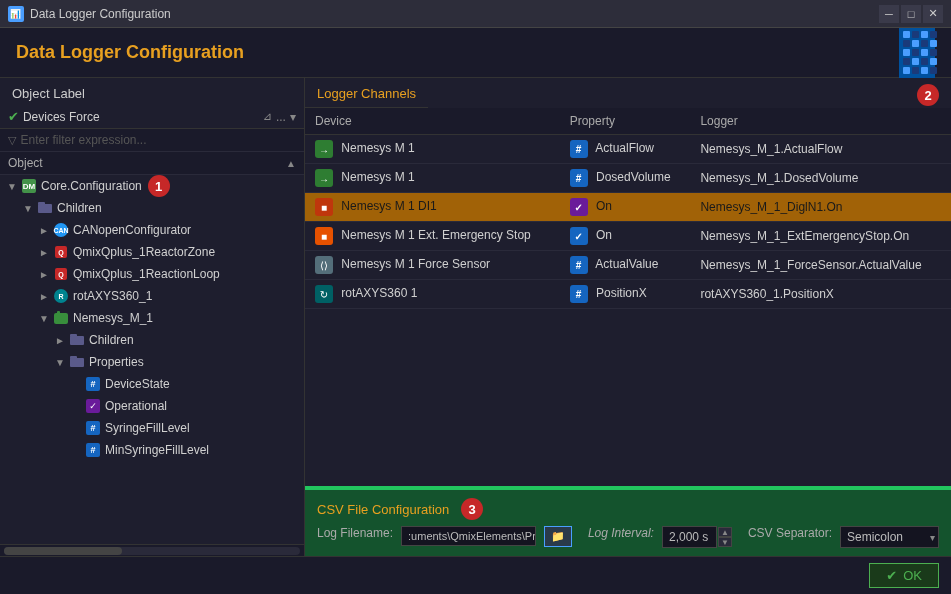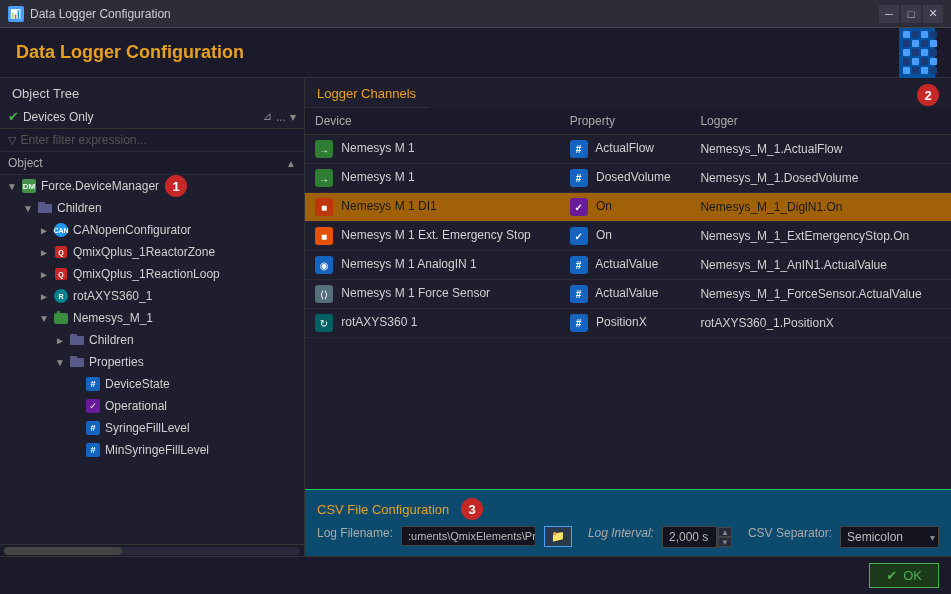--- a/index.html
+++ b/index.html
@@ -137,22 +137,22 @@
     }
     .channels-table tr.highlighted td { background: #a16207; color: #1a1a1a; }
 
     .table-scroll { flex: 1; overflow-y: auto; }
     .table-scroll::-webkit-scrollbar { width: 8px; }
     .table-scroll::-webkit-scrollbar-track { background: #1a1a2a; }
     .table-scroll::-webkit-scrollbar-thumb { background: #444; }
 
     
     .csv-config {
-      background: #0c4a6e;
-      border-top: 1px solid #22c55e;
+      background: #14532d;
+      border-top: 4px solid #22c55e;
       padding: 8px 12px;
     }
     .csv-title { color: #e8a020; font-size: 13px; margin-bottom: 6px; display: flex; align-items: center; gap: 6px; }
     .csv-row { display: flex; align-items: flex-start; gap: 8px; }
     .csv-label { color: #aaa; font-size: 12px; white-space: nowrap; }
     .csv-path {
       background: #141420;
       border: 1px solid #444;
       color: #bbb;
       font-size: 11px;
@@ -263,25 +263,25 @@
     <div class="hgc"></div>
       <div class="hgc dk"></div>
       <div class="hgc"></div>
       <div class="hgc dk"></div>
   </div>
 </div>
 
 <div class="main-content">
 
   <div class="left-panel">
-    <div class="panel-title">Object Tree</div>
+    <div class="panel-title">Object Label</div>
 
     <div class="devices-bar">
       <span class="check-icon">✔</span>
-      <span class="devices-label">Devices Only</span>
+      <span class="devices-label">Devices Force</span>
       <span class="funnel-icon">⊿</span>
       <span class="ellipsis-label">...</span>
       <span class="devices-expand">▾</span>
     </div>
 
     <div class="filter-bar">
       <span class="filter-icon">▽</span>
       <input class="filter-input" type="text" placeholder="Enter filter expression..." style="">
     </div>
 
@@ -293,21 +293,21 @@
     <div class="tree-area">
 
       <div class="tree-node" style="padding-left:4px;">
         <span class="tree-arrow">▼</span>
         <span class="tree-node-icon">
           <svg width="16" height="16" viewBox="0 0 16 16">
               <rect x="1" y="1" width="14" height="14" rx="2" fill="#4caf50" opacity="0.8"></rect>
               <text x="8" y="11" text-anchor="middle" font-size="8" fill="white" font-weight="bold">DM</text>
             </svg>
         </span>
-        <span class="tree-label">Force.DeviceManager</span>
+        <span class="tree-label">Core.Configuration</span>
         <span class="badge-circle">1</span>
       </div>
 
       <div class="tree-node" style="padding-left:20px;">
         <span class="tree-arrow">▼</span>
         <span class="tree-node-icon">
           <svg width="16" height="16" viewBox="0 0 16 16">
               <rect x="1" y="4" width="14" height="9" rx="1" fill="#5a5a8a"></rect>
               <rect x="1" y="2" width="7" height="3" rx="1" fill="#5a5a8a"></rect>
             </svg>
@@ -499,31 +499,20 @@
         Nemesys M 1 Ext. Emergency Stop
       </td>
       <td>
         <span style="display:inline-flex;align-items:center;justify-content:center;width:18px;height:18px;border-radius:3px;background:#1565c0;color:white;font-size:10px;margin-right:5px;vertical-align:middle;font-weight:bold;">✓</span>
         On
       </td>
       <td>Nemesys_M_1_ExtEmergencyStop.On</td>
     </tr>
             <tr>
       <td>
-        <span style="display:inline-flex;align-items:center;justify-content:center;width:18px;height:18px;border-radius:3px;background:#1565c0;color:white;font-size:10px;margin-right:5px;vertical-align:middle;">◉</span>
-        Nemesys M 1 AnalogIN 1
-      </td>
-      <td>
-        <span style="display:inline-flex;align-items:center;justify-content:center;width:18px;height:18px;border-radius:3px;background:#1565c0;color:white;font-size:10px;margin-right:5px;vertical-align:middle;font-weight:bold;">#</span>
-        ActualValue
-      </td>
-      <td>Nemesys_M_1_AnIN1.ActualValue</td>
-    </tr>
-            <tr>
-      <td>
         <span style="display:inline-flex;align-items:center;justify-content:center;width:18px;height:18px;border-radius:3px;background:#546e7a;color:white;font-size:10px;margin-right:5px;vertical-align:middle;">⟨⟩</span>
         Nemesys M 1 Force Sensor
       </td>
       <td>
         <span style="display:inline-flex;align-items:center;justify-content:center;width:18px;height:18px;border-radius:3px;background:#1565c0;color:white;font-size:10px;margin-right:5px;vertical-align:middle;font-weight:bold;">#</span>
         ActualValue
       </td>
       <td>Nemesys_M_1_ForceSensor.ActualValue</td>
     </tr>
             <tr>

